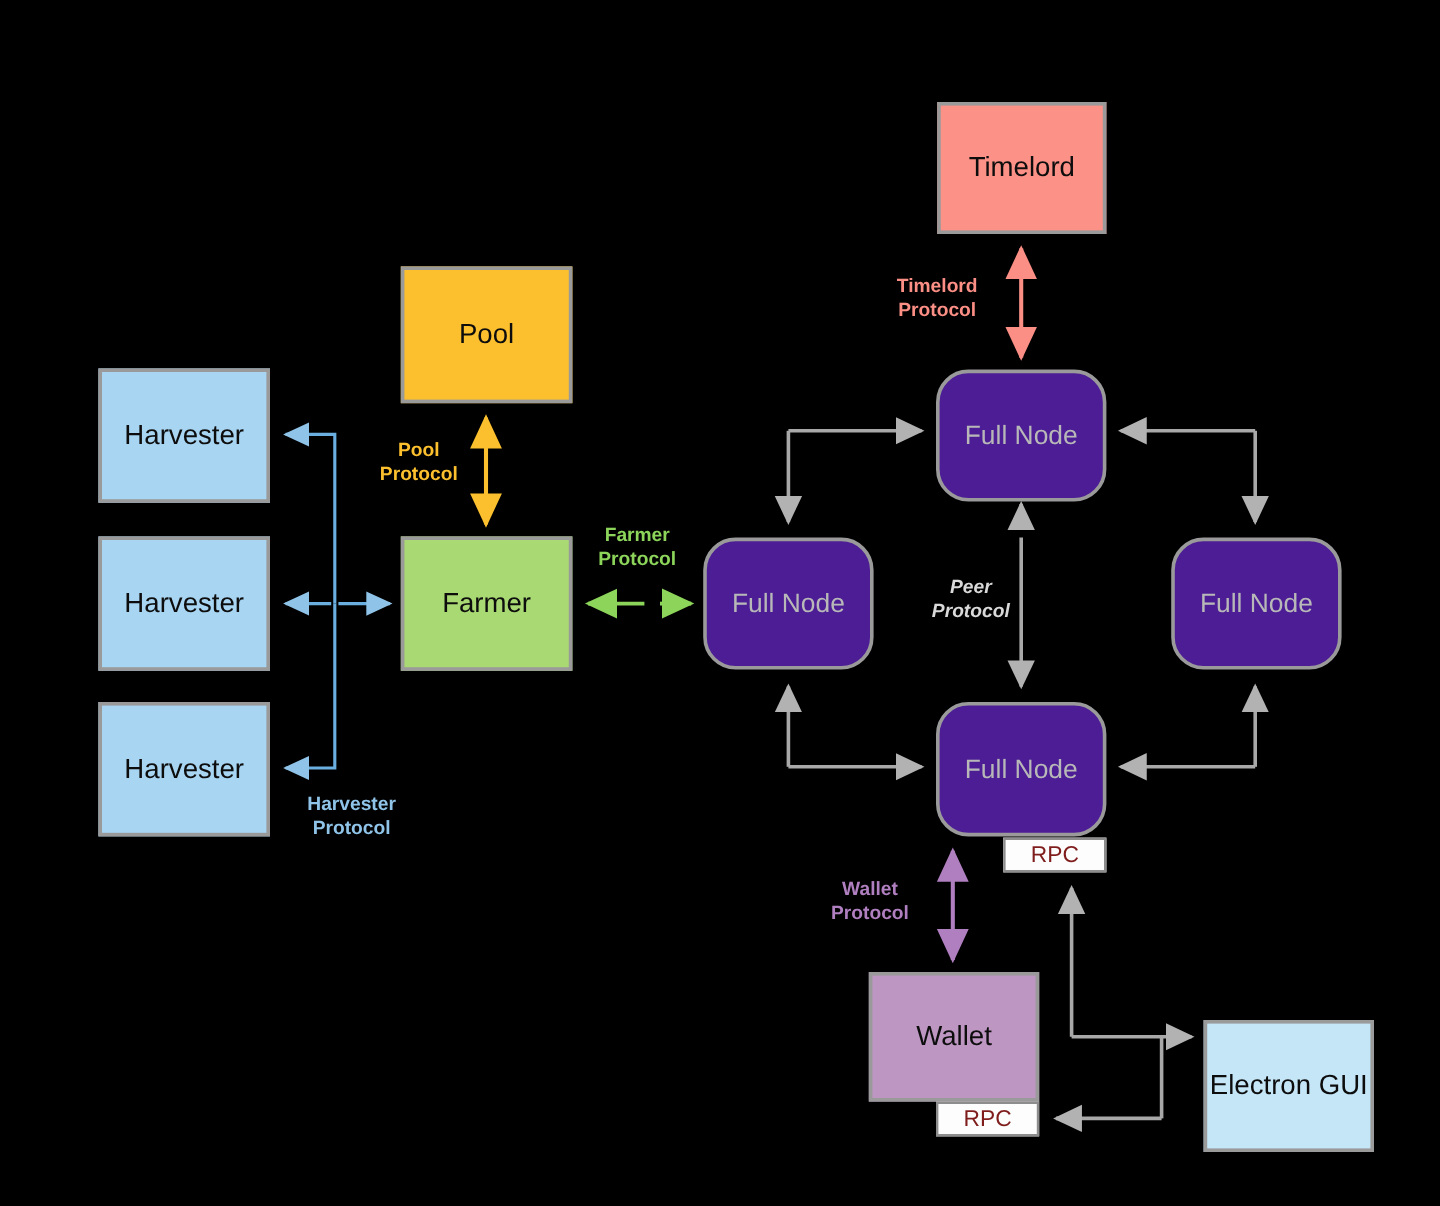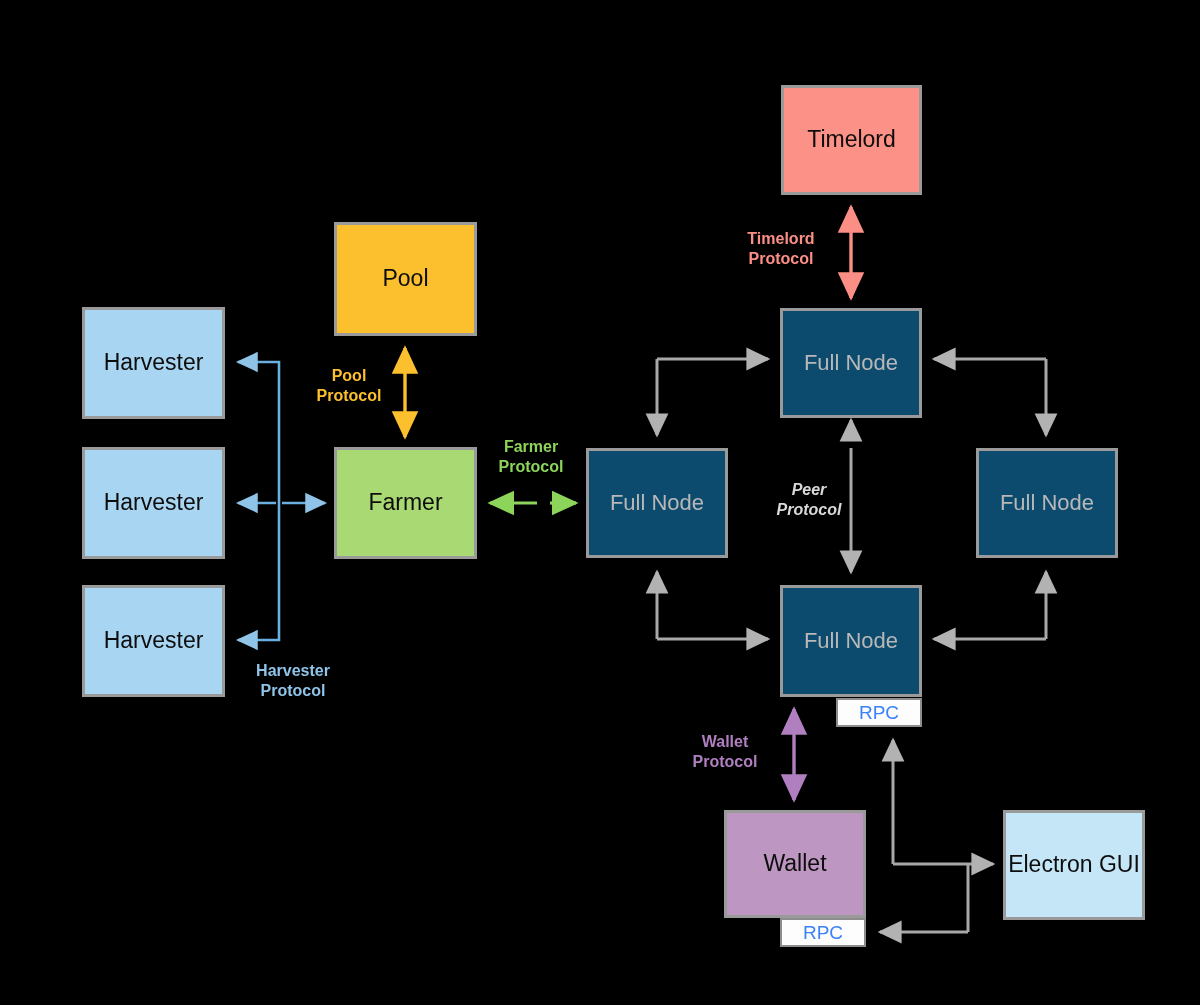--- a/index.html
+++ b/index.html
@@ -10,26 +10,26 @@
 
   .node{position:absolute;box-sizing:border-box;display:flex;
         align-items:center;justify-content:center;text-align:center;
         border:3px solid #9a9a9a;line-height:1.12;}
   .node .lbl{display:block;}
 
   .n-harvester{background:#a7d5f2;color:#0d0d0d;font-size:23px;}
   .n-pool{background:#fcc02e;color:#0d0d0d;font-size:23px;}
   .n-farmer{background:#a9d972;color:#0d0d0d;font-size:23px;}
   .n-timelord{background:#fc9187;color:#0d0d0d;font-size:23px;}
-  .n-fullnode{background:#0c4a6e;color:#b8b8b8;font-size:22px;border-color:#9a9a9a;}
+  .n-fullnode{background:#4c1d95;color:#b8b8b8;font-size:22px;border-color:#9a9a9a;border-radius:27px;}
   .n-wallet{background:#bd96c2;color:#0d0d0d;font-size:23px;}
-  .n-gui{background:#c5e6f7;color:#0d0d0d;font-size:23px;}
+  .n-gui{background:#c5e6f7;color:#0d0d0d;font-size:23px;margin-top:40px;}
 
   .rpc{position:absolute;box-sizing:border-box;background:#fdfdfd;
-       border:2px solid #8d8d8d;color:#3b82f6;font-size:19px;
+       border:2px solid #8d8d8d;color:#7f1d1d;font-size:19px;
        display:flex;align-items:center;justify-content:center;}
 
   .plabel{position:absolute;font-size:16px;font-weight:bold;
           text-align:center;line-height:1.25;white-space:pre-line;}
   .pl-pool{color:#fcc02e;}
   .pl-farmer{color:#8cd45a;}
   .pl-harvester{color:#8fc4e8;}
   .pl-timelord{color:#fc8f85;}
   .pl-peer{color:#d9d9d9;}
   .pl-wallet{color:#b07fc0;}

